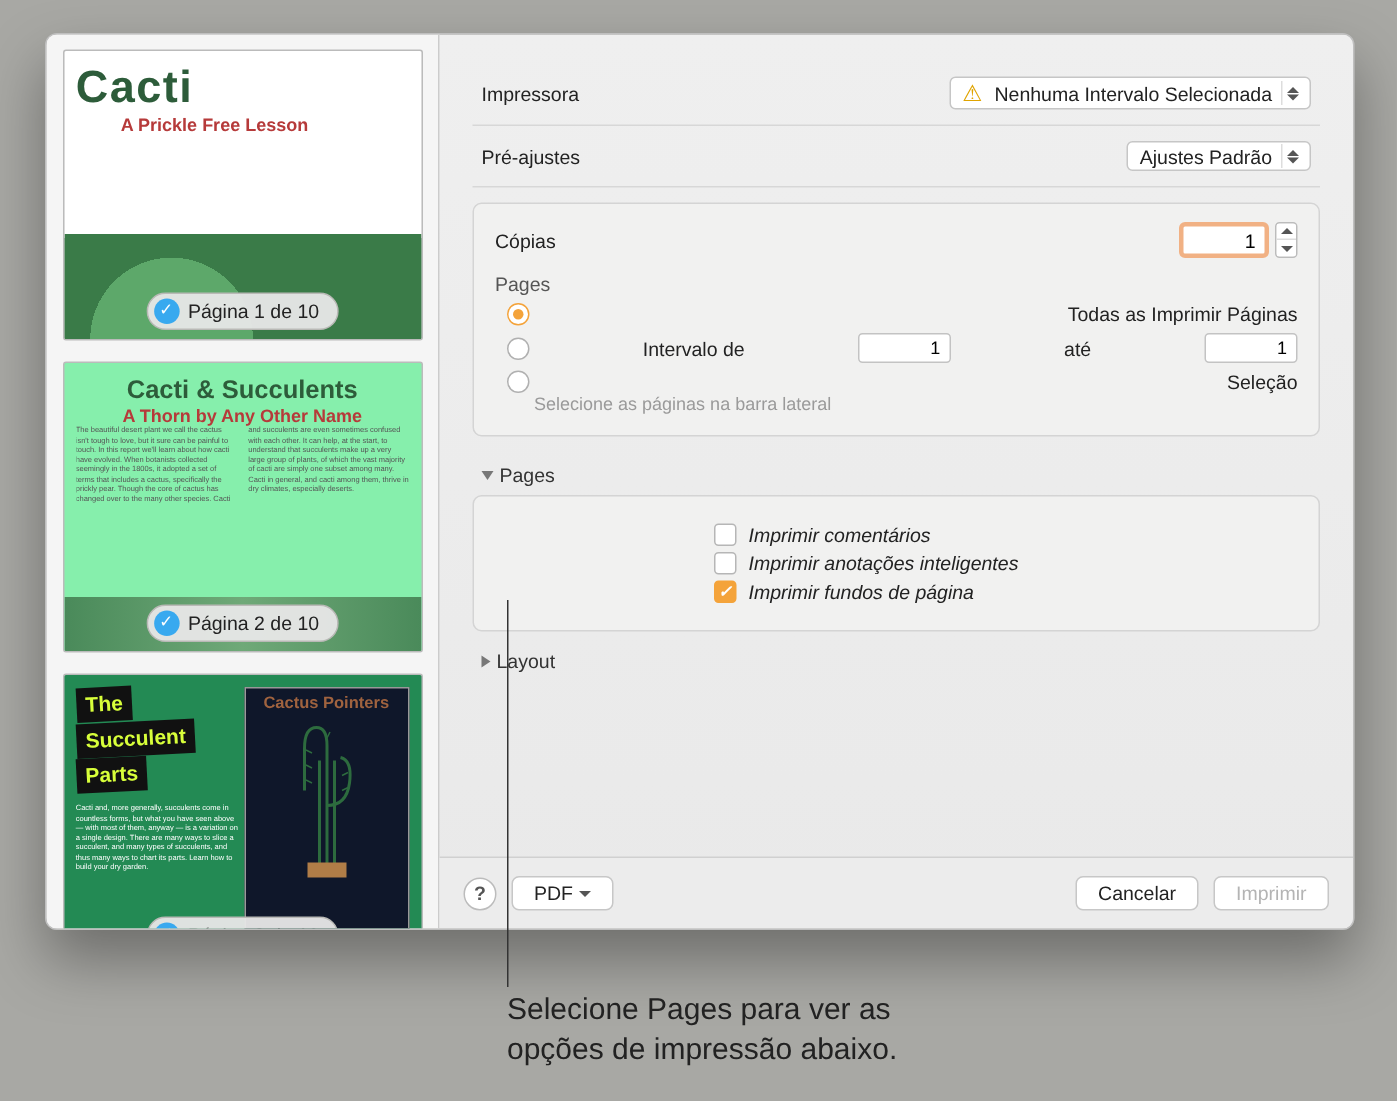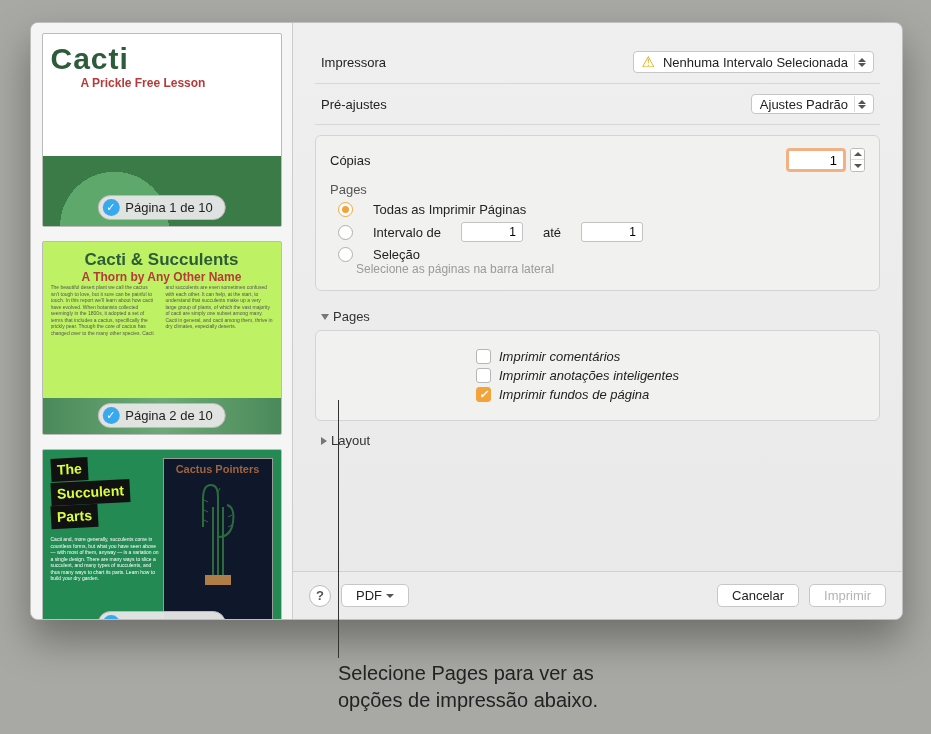--- a/index.html
+++ b/index.html
@@ -29,21 +29,21 @@
   .sidebar {
     width: 262px;
     background: #f5f5f5;
     border-right: 1px solid #ccc;
     padding: 10px 8px;
     overflow: hidden;
   }
   .thumb {
     width: 240px;
     margin: 0 auto 14px;
-    background: #bef264;
+    background: #86efac;
     border: 1px solid #bbb;
     border-radius: 2px;
     position: relative;
     padding: 8px;
     height: 194px;
     overflow: hidden;
   }
   .thumb .badge {
     position: absolute;
     left: 50%; transform: translateX(-50%);
@@ -132,21 +132,21 @@
   }
   .stepper {
     width:15px; margin-left:4px;
     display:flex; flex-direction:column;
     border:1px solid #bcbcbc; border-radius:3px; overflow:hidden;
   }
   .stepper div { height:11px; display:flex; align-items:center; justify-content:center; background:#fff; }
   .stepper div:first-child { border-bottom:1px solid #ddd; }
 
   .section-title { font-size:13px; color:#555; margin-top:10px; }
-  .radio-row { display:flex; align-items:center; gap:20px; margin:5px 0 0 8px; font-size:13px; }
+  .radio-row { display:flex; align-items:center; gap:20px; margin:5px 0 0 8px; font-size:13px;justify-content:space-between; }
   .radio {
     width:15px; height:15px; border-radius:50%;
     border:1px solid #b0b0b0; background:#fff;
     display:inline-flex; align-items:center; justify-content:center;
   }
   .radio.checked { border-color:#f4a33a; }
   .radio.checked::after{ content:""; width:7px;height:7px;border-radius:50%; background:#f4a33a; }
   .small-input {
     width:62px; height:20px; border:1px solid #c3c3c3; border-radius:3px;
     text-align:right; padding:0 6px; font-size:12px; background:#fff;

